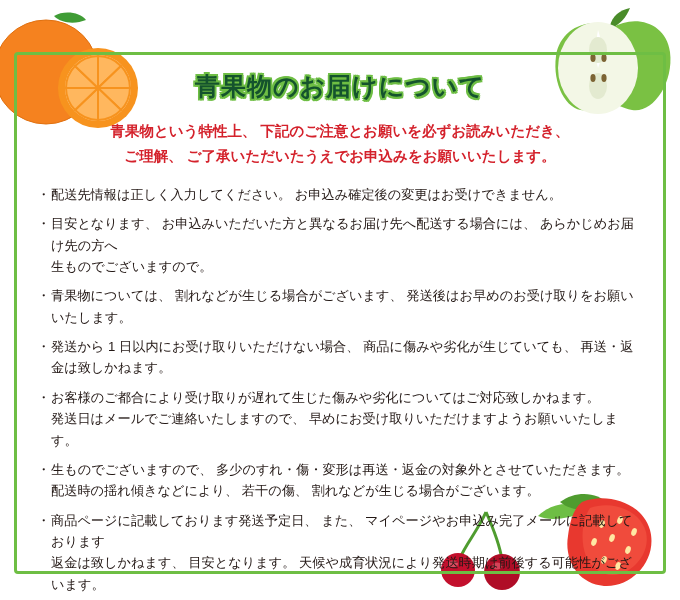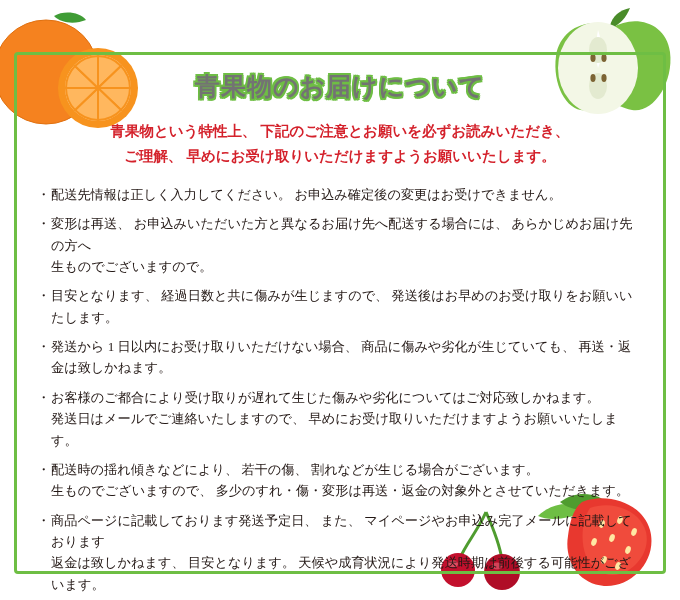--- a/index.html
+++ b/index.html
@@ -40,21 +40,21 @@
 
   .content {
     position: absolute;
     left: 14px; top: 52px;
     width: 652px; height: 522px;
     padding: 18px 22px 10px 22px;
   }
 
   .title {
     text-align: center;
-    color: #737373;
+    color: #14532d;
     font-size: 25px;
     font-weight: bold;
     letter-spacing: 1px;
     text-shadow:
       -1.6px -1.6px 0 #6ebe44, 1.6px -1.6px 0 #6ebe44,
       -1.6px  1.6px 0 #6ebe44, 1.6px  1.6px 0 #6ebe44,
        0 -1.8px 0 #6ebe44, 0 1.8px 0 #6ebe44,
       -1.8px 0 0 #6ebe44, 1.8px 0 0 #6ebe44;
     margin: 0 0 16px 0;
     position: relative;
@@ -85,21 +85,21 @@
     line-height: 1.62;
     padding-left: 15px;
     margin-bottom: 8px;
   }
   .notes li .bullet {
     position: absolute;
     left: 1px; top: 0;
     color: #231815;
     font-size: 13.2px;
   }
-  .notes li .ln { display: block; font-family: Liberation Serif, serif; }
+  .notes li .ln { display: block; }
 </style>
 </head>
 <body>
 
 <div class="page">
 
   <div class="fruit orange-wrap">
     <svg width="160" height="130" viewBox="0 0 160 130">
       <circle cx="52" cy="62" r="52" fill="#f5821f"></circle>
       <circle cx="52" cy="62" r="52" fill="none" stroke="#e0700f" stroke-width="1"></circle>
@@ -170,50 +170,50 @@
     </svg>
   </div>
 
   <div class="frame"></div>
 
   <div class="content">
     <h1 class="title">青果物のお届けについて</h1>
 
     <div class="lead">
       <div>青果物という特性上、 下記のご注意とお願いを必ずお読みいただき、</div>
-      <div>ご理解、 早めにお受け取りいただけますようお願いいたします。</div>
+      <div>ご理解、 ご了承いただいたうえでお申込みをお願いいたします。</div>
     </div>
 
     <ul class="notes">
       <li>
         <span class="bullet">・</span>
         <span class="ln">配送先情報は正しく入力してください。 お申込み確定後の変更はお受けできません。</span>
       </li>
       <li>
         <span class="bullet">・</span>
-        <span class="ln">変形は再送、 お申込みいただいた方と異なるお届け先へ配送する場合には、 あらかじめお届け先の方へ</span>
+        <span class="ln">目安となります、 お申込みいただいた方と異なるお届け先へ配送する場合には、 あらかじめお届け先の方へ</span>
         <span class="ln">生ものでございますので。</span>
       </li>
       <li>
         <span class="bullet">・</span>
-        <span class="ln">目安となります、 経過日数と共に傷みが生じますので、 発送後はお早めのお受け取りをお願いいたします。</span>
+        <span class="ln">青果物については、 割れなどが生じる場合がございます、 発送後はお早めのお受け取りをお願いいたします。</span>
       </li>
       <li>
         <span class="bullet">・</span>
         <span class="ln">発送から 1 日以内にお受け取りいただけない場合、 商品に傷みや劣化が生じていても、 再送・返金は致しかねます。</span>
       </li>
       <li>
         <span class="bullet">・</span>
         <span class="ln">お客様のご都合により受け取りが遅れて生じた傷みや劣化についてはご対応致しかねます。</span>
         <span class="ln">発送日はメールでご連絡いたしますので、 早めにお受け取りいただけますようお願いいたします。</span>
       </li>
       <li>
         <span class="bullet">・</span>
+        <span class="ln">生ものでございますので、 多少のすれ・傷・変形は再送・返金の対象外とさせていただきます。</span>
         <span class="ln">配送時の揺れ傾きなどにより、 若干の傷、 割れなどが生じる場合がございます。</span>
-        <span class="ln">生ものでございますので、 多少のすれ・傷・変形は再送・返金の対象外とさせていただきます。</span>
       </li>
       <li>
         <span class="bullet">・</span>
         <span class="ln">商品ページに記載しております発送予定日、 また、 マイページやお申込み完了メールに記載しております</span>
         <span class="ln">返金は致しかねます、 目安となります。 天候や成育状況により発送時期は前後する可能性がございます。</span>
       </li>
 
     </ul>
   </div>
 </div>

